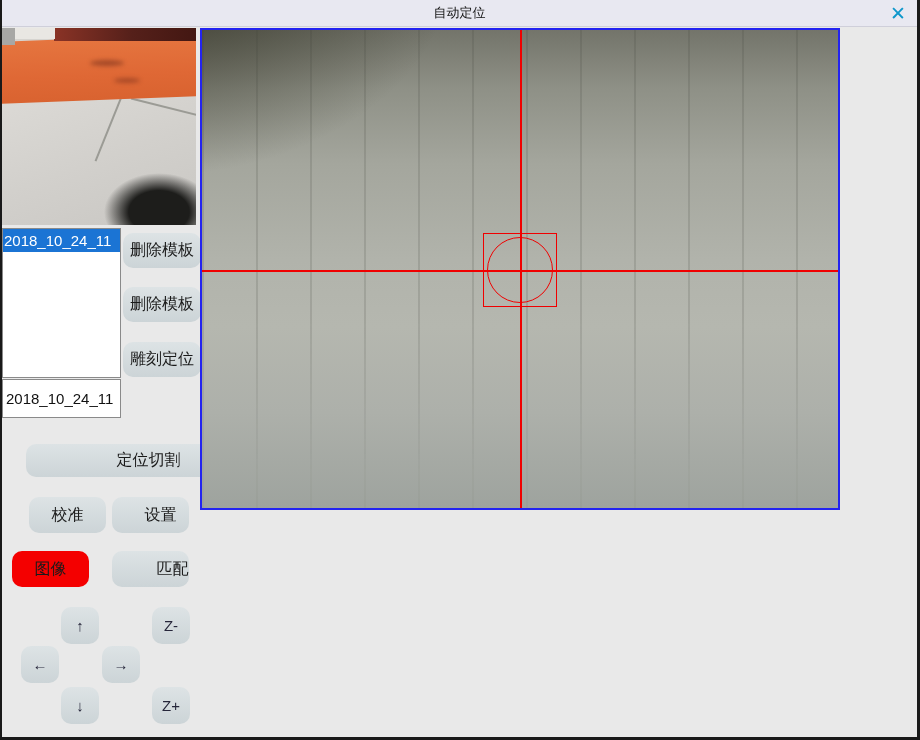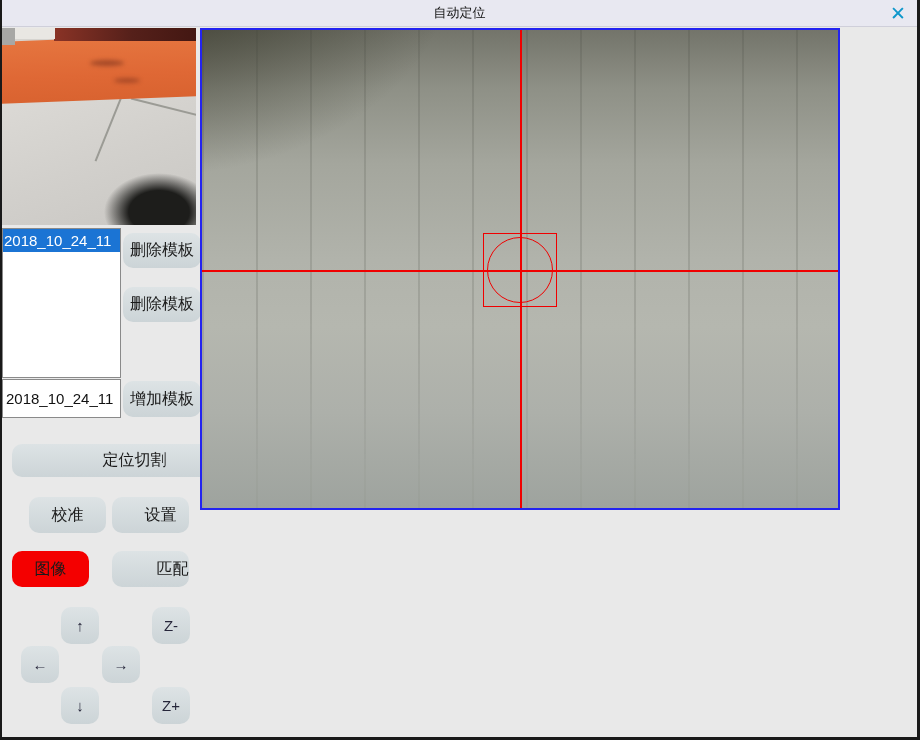--- a/index.html
+++ b/index.html
@@ -48,21 +48,21 @@
   .name-input{position:absolute;left:0;top:379px;width:119px;height:39px;border:1px solid #8a8a8a;background:#fff;
     font-size:15px;color:#111;padding-left:3px;}
   
   .btn{position:absolute;display:flex;align-items:center;justify-content:center;border:none;cursor:pointer;
     background:linear-gradient(180deg,#dde3e5 0%,#ccd4d7 100%);border-radius:10px;font-size:16px;color:#1a1a1a;}
   .btn.red{background:var(--image-button-red);}
   .btn-delete{left:121px;top:233px;width:78px;height:35px;text-align:center;}
   .btn-clear{left:121px;top:287px;width:78px;height:35px;}
   .btn-engrave{left:121px;top:342px;width:78px;height:35px;}
   .btn-add{left:121px;top:381px;width:78px;height:36px;}
-  .btn-poscut{left:10px;top:444px;width:201px;height:33px;padding-left:44px;}
+  .btn-poscut{left:24px;top:444px;width:201px;height:33px;padding-left:44px;}
   .btn-calibrate{left:10px;top:497px;width:77px;height:36px;margin-left:17px;}
   .btn-settings{left:110px;top:497px;width:77px;height:36px;padding-left:20px;}
   .btn-image{left:10px;top:551px;width:77px;height:36px;}
   .btn-match{left:110px;top:551px;width:77px;height:36px;padding-left:44px;}
   .jog{width:38px;height:37px;font-size:15px;color:#26263a;}
   .jog-up{left:59px;top:607px;}
   .jog-zminus{left:150px;top:607px;}
   .jog-left{left:19px;top:646px;}
   .jog-right{left:100px;top:646px;}
   .jog-down{left:59px;top:687px;}
@@ -107,21 +107,21 @@
   </div>
 
   <div class="listbox">
     <div class="list-item selected">2018_10_24_11</div>
   </div>
 
   <input class="name-input" value="2018_10_24_11" style="">
 
   <button class="btn btn-delete">删除模板</button>
   <button class="btn btn-clear">删除模板</button>
-  <button class="btn btn-add">增加模板</button>
+  <button class="btn btn-engrave">雕刻定位</button>
 
   <button class="btn btn-poscut">定位切割</button>
   <button class="btn btn-calibrate">校准</button>
   <button class="btn btn-settings">设置</button>
   <button class="btn red btn-image">图像</button>
   <button class="btn btn-match">匹配</button>
 
   <button class="btn jog jog-up">↑</button>
   <button class="btn jog jog-zminus">Z-</button>
   <button class="btn jog jog-left">←</button>

